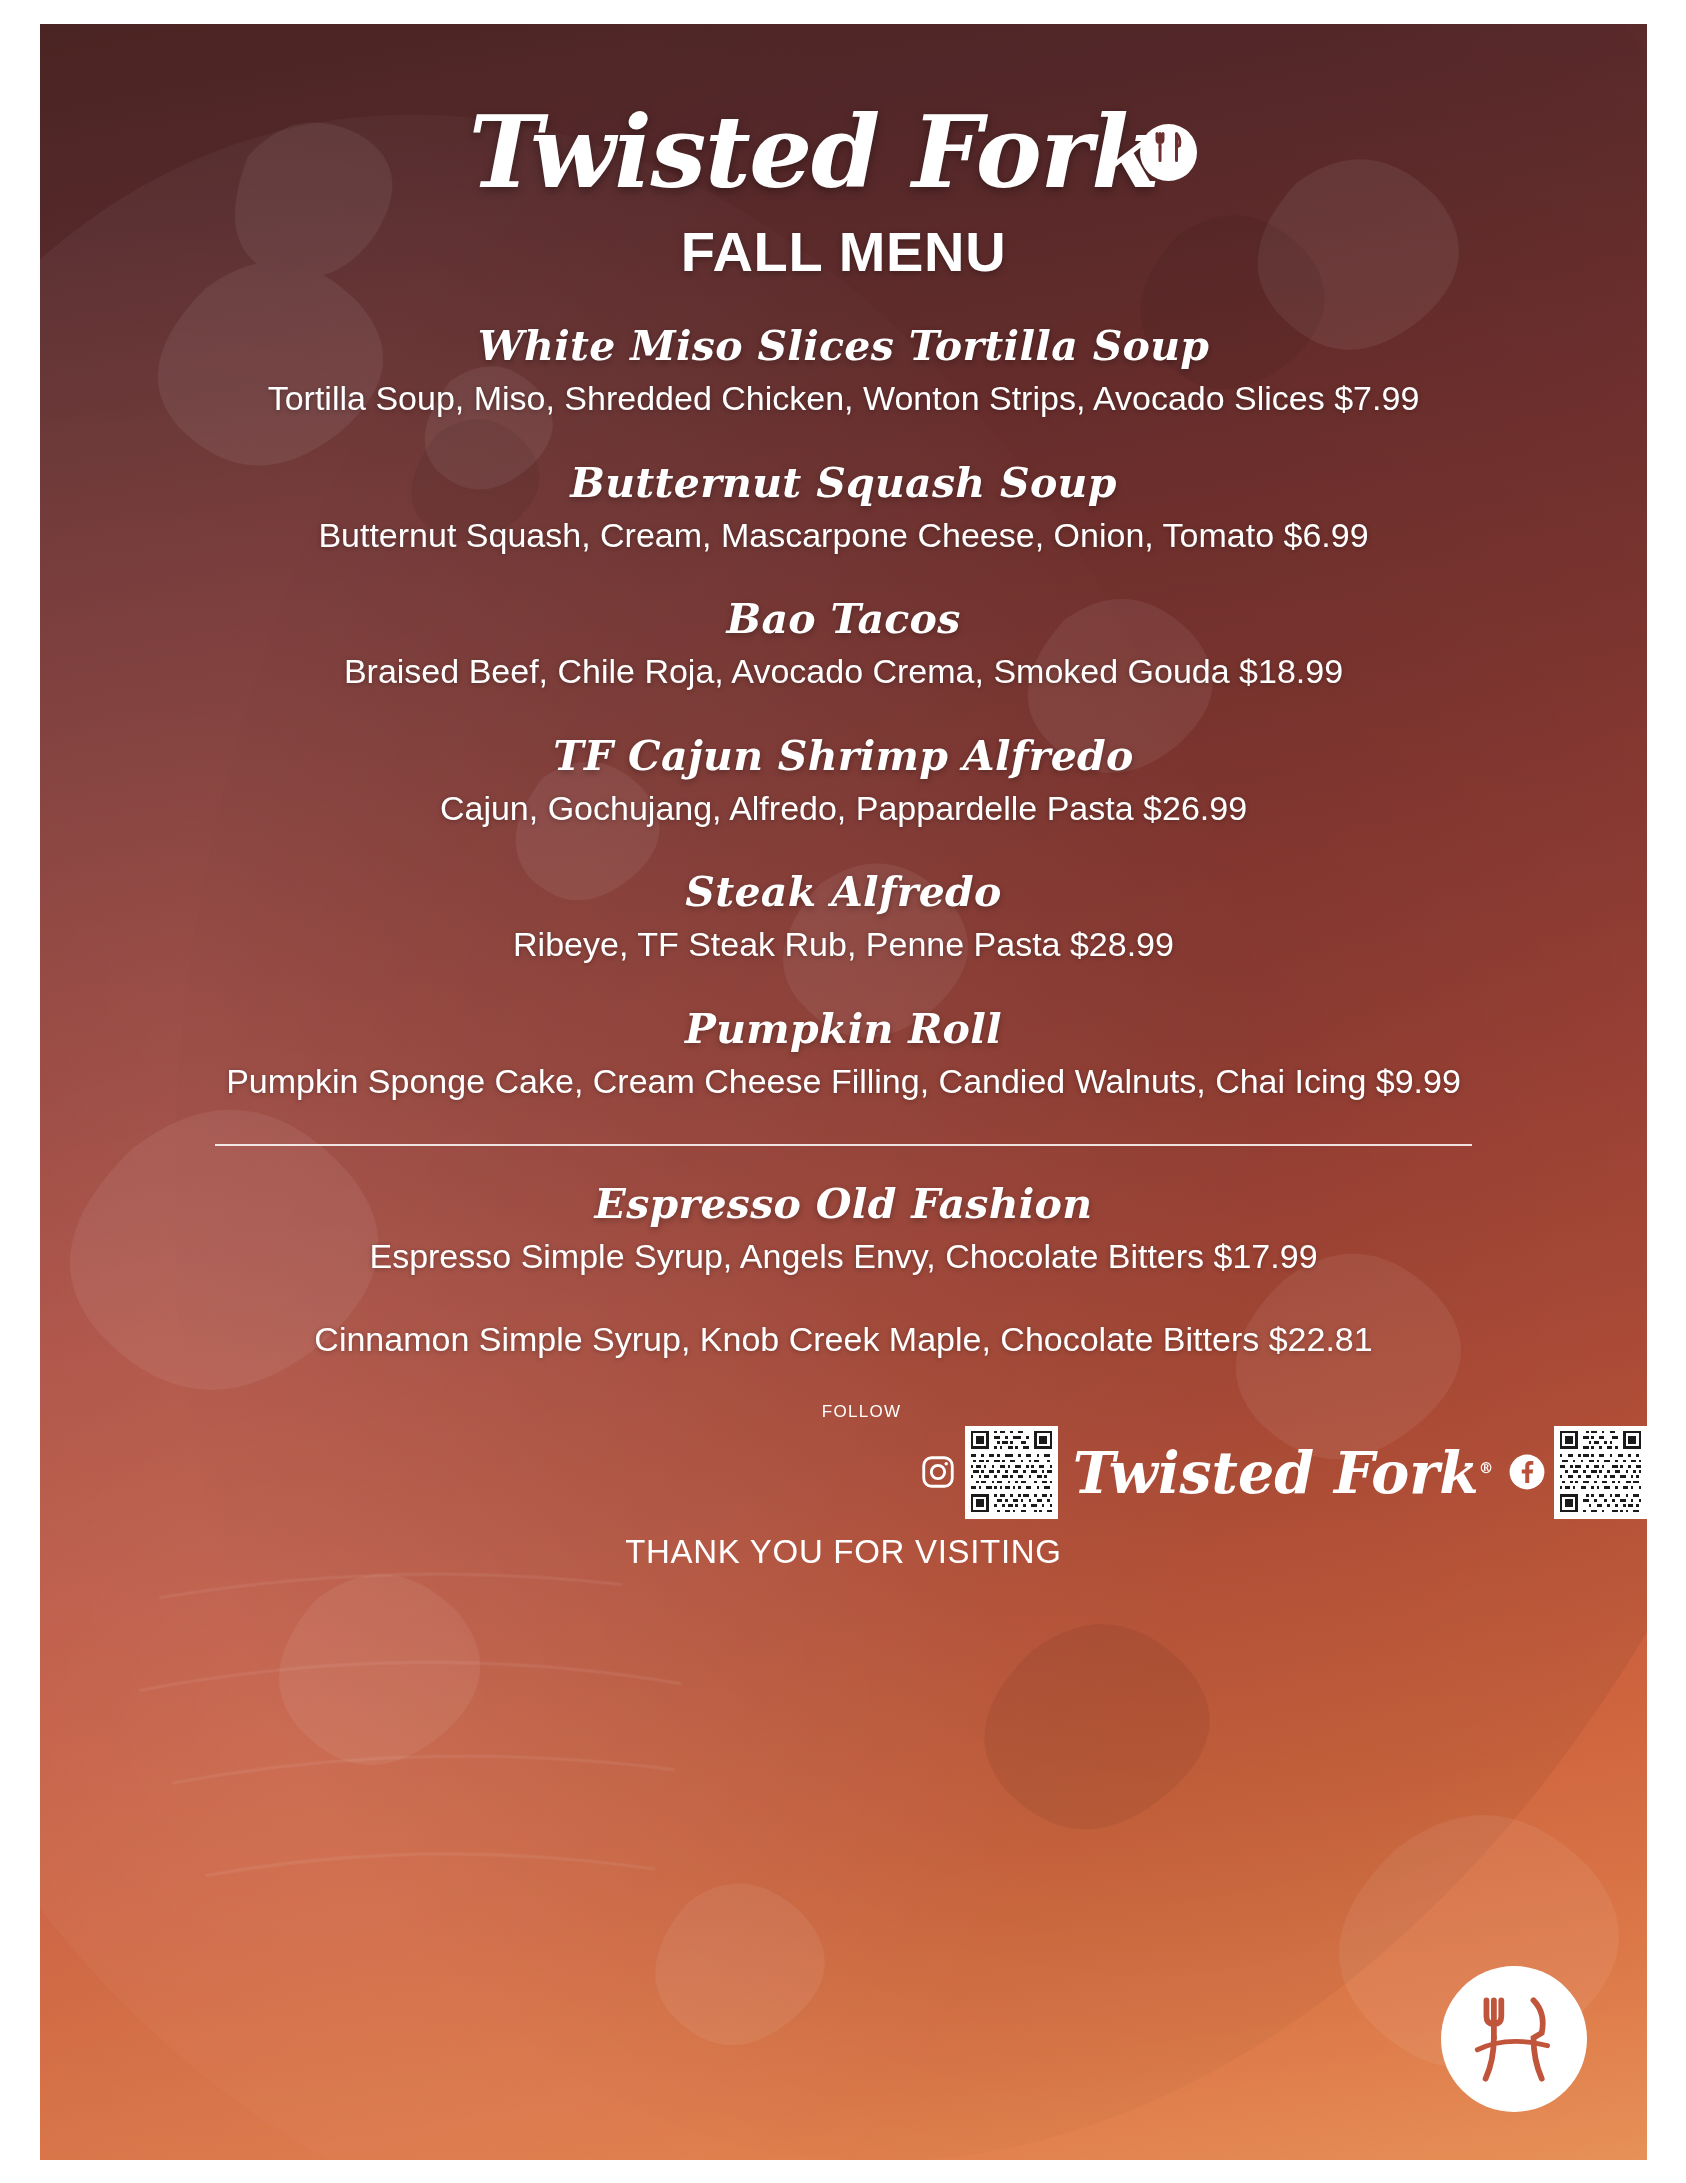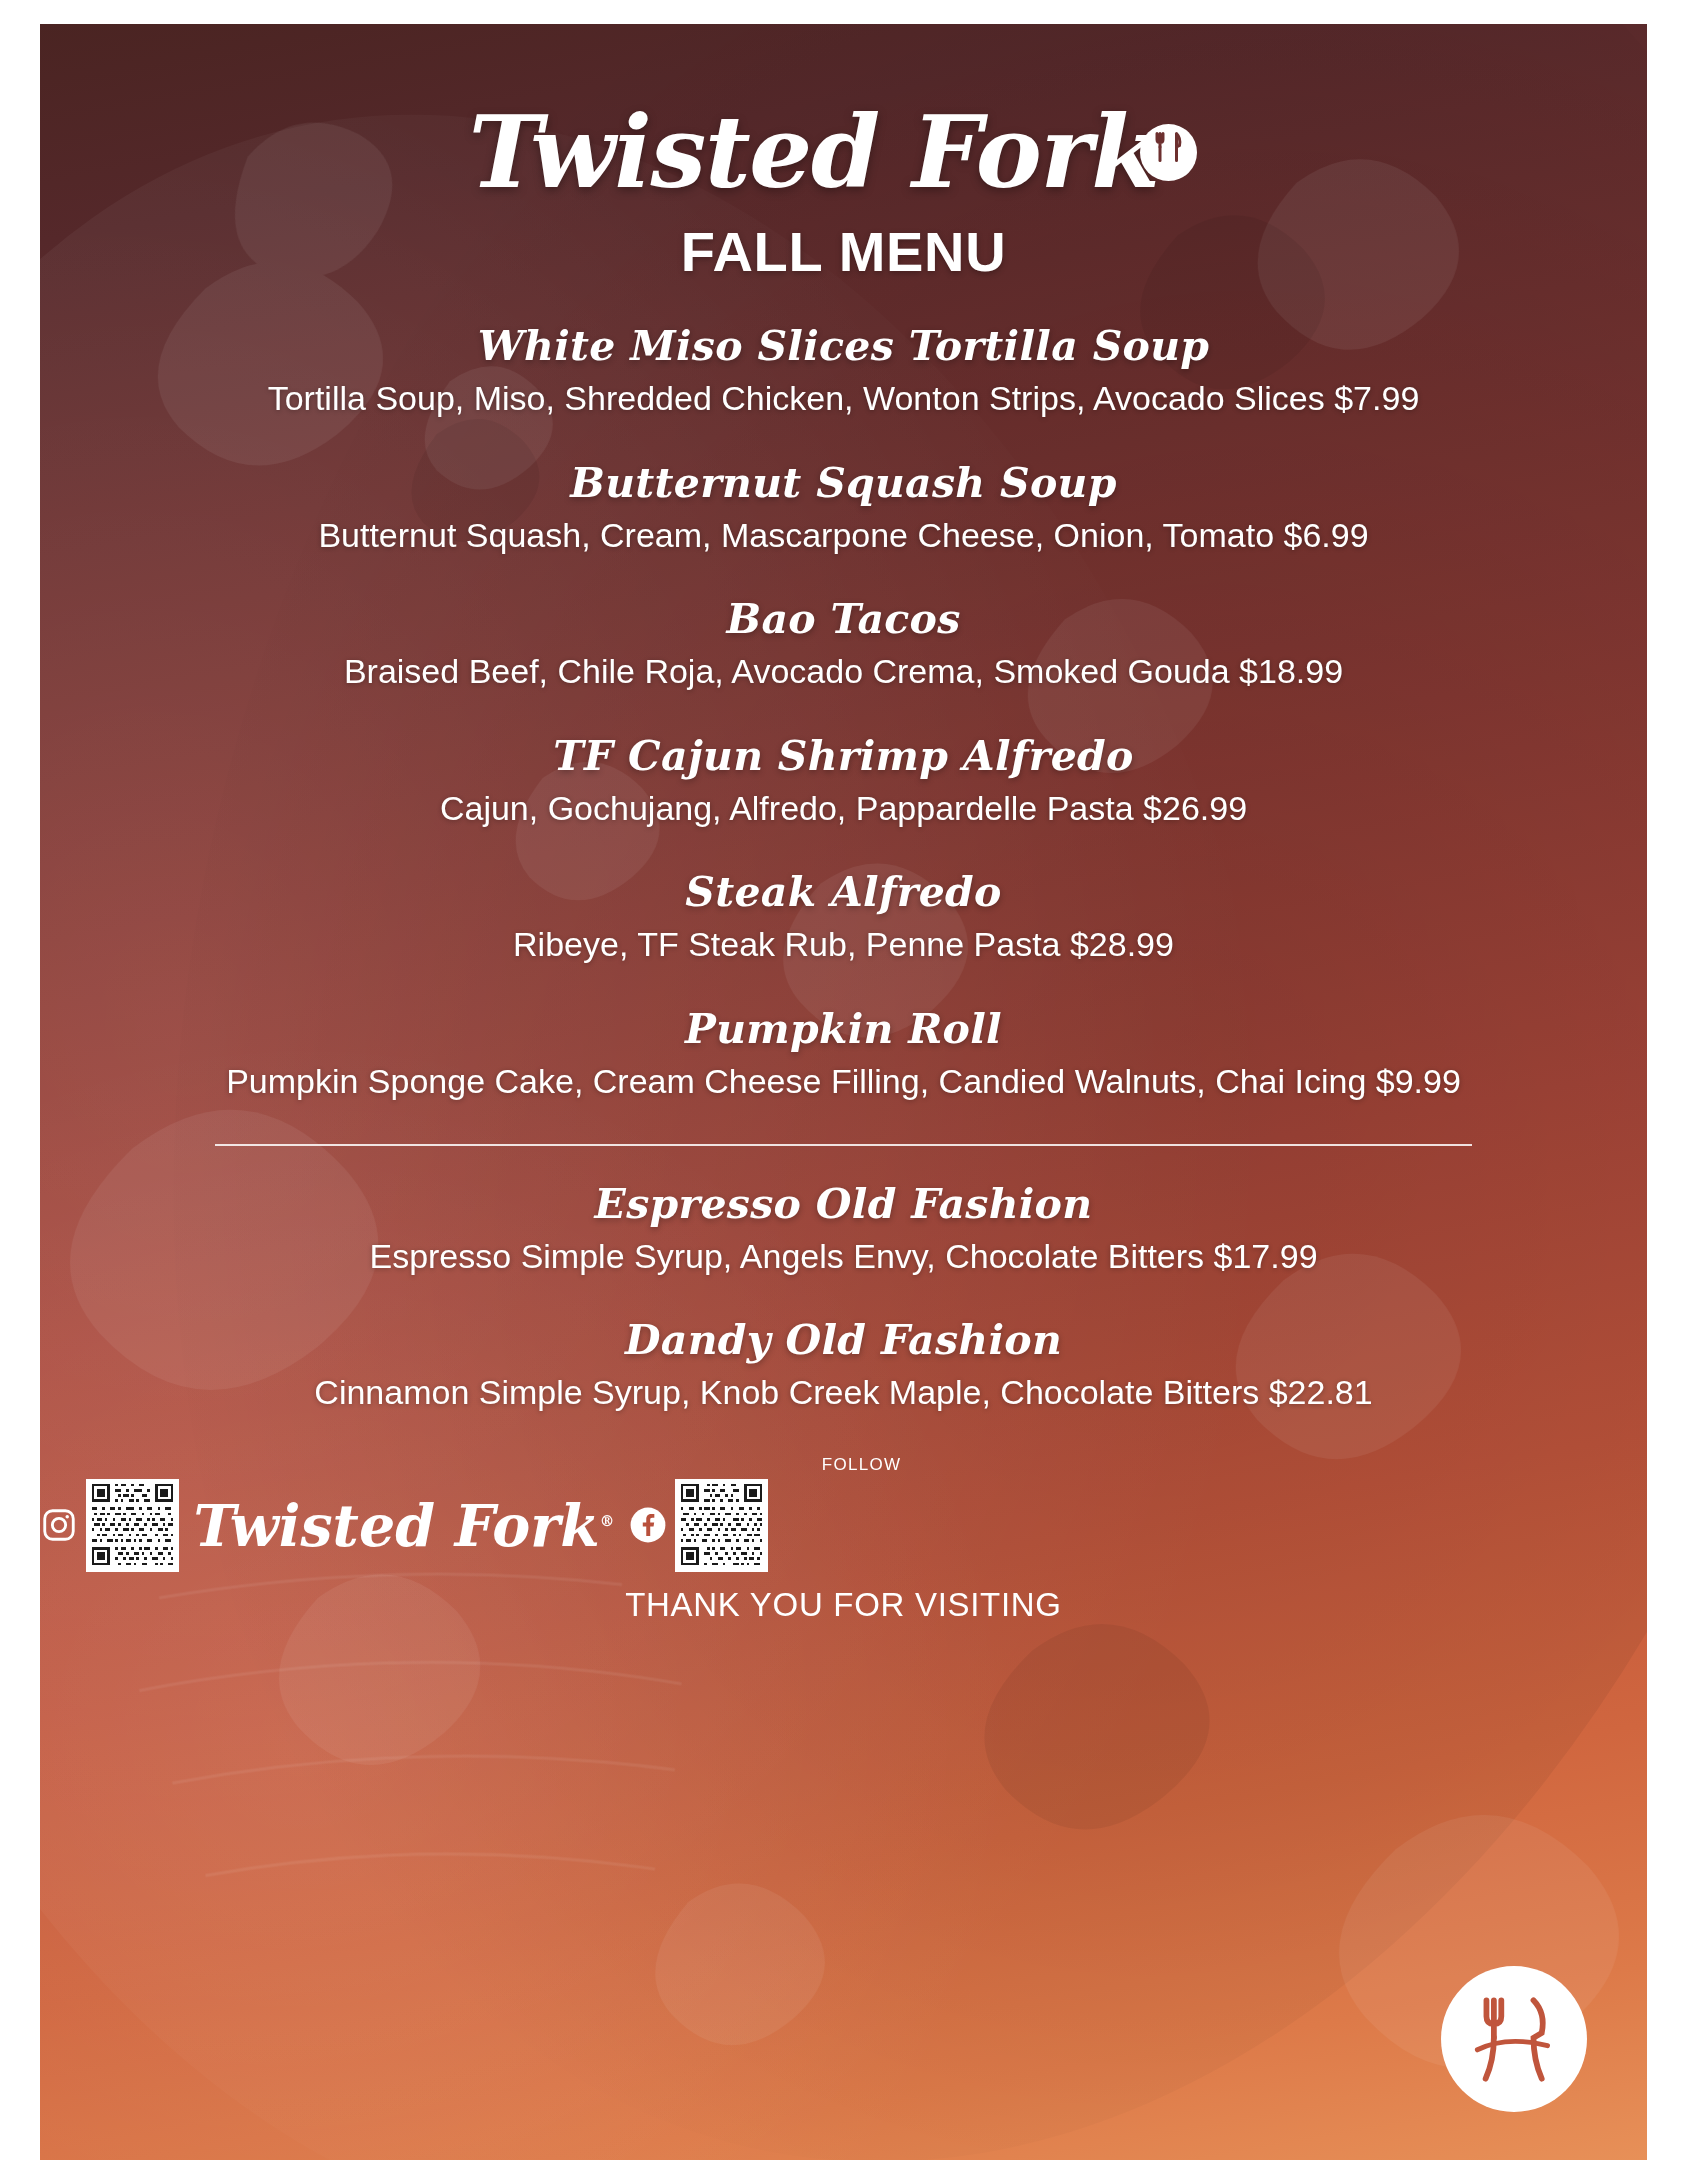--- a/index.html
+++ b/index.html
@@ -160,21 +160,21 @@
     color: #ffffff;
   }
   .follow-label {
     font-size: 17px;
     letter-spacing: 1.3px;
     padding-left: 36px;
   }
   .social-row {
     display: flex;
     align-items: center;
-    justify-content: flex-start;
+    justify-content: flex-end;
     gap: 8px;
     margin-top: 4px;
   }
   .social-icon {
     width: 38px;
     height: 38px;
     flex: 0 0 auto;
   }
   .qr {
     width: 93px;
@@ -300,21 +300,20 @@
       </div>
 
       <hr class="divider">
 
       <div class="items" style="margin-top:12px">
         <div class="item">
           <div class="item-name">Espresso Old Fashion</div>
           <div class="item-desc">Espresso Simple Syrup, Angels Envy, Chocolate Bitters $17.99</div>
         </div>
         <div class="item">
-          <div class="item-name">Dandy Old Fashion</div>
           <div class="item-desc">Cinnamon Simple Syrup, Knob Creek Maple, Chocolate Bitters $22.81</div>
         </div>
       </div>
     </div>
 
     <div class="footer">
       <div class="follow-label">FOLLOW</div>
       <div class="social-row">
 
         <span class="social-icon">

